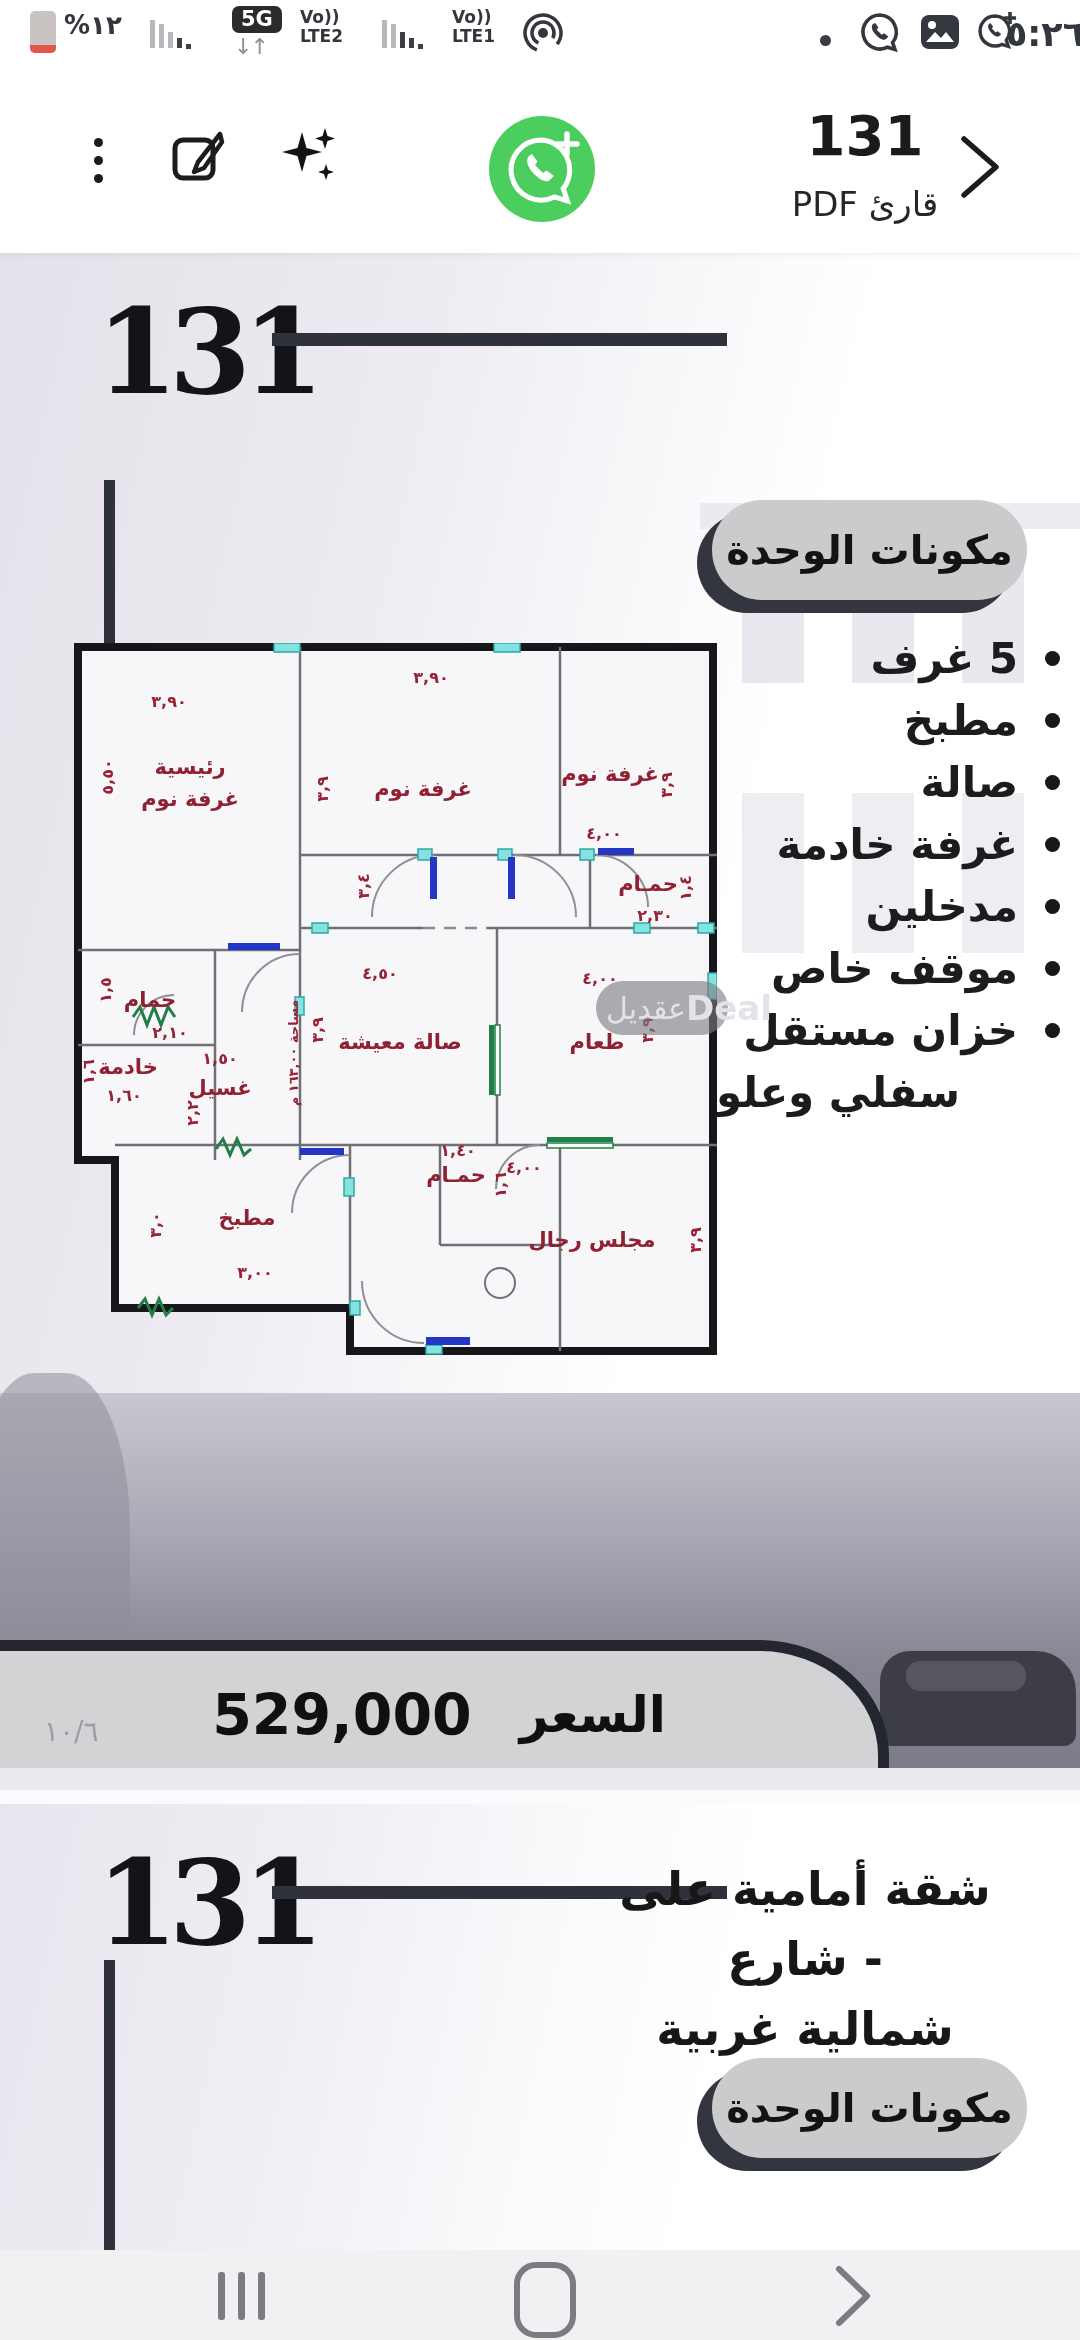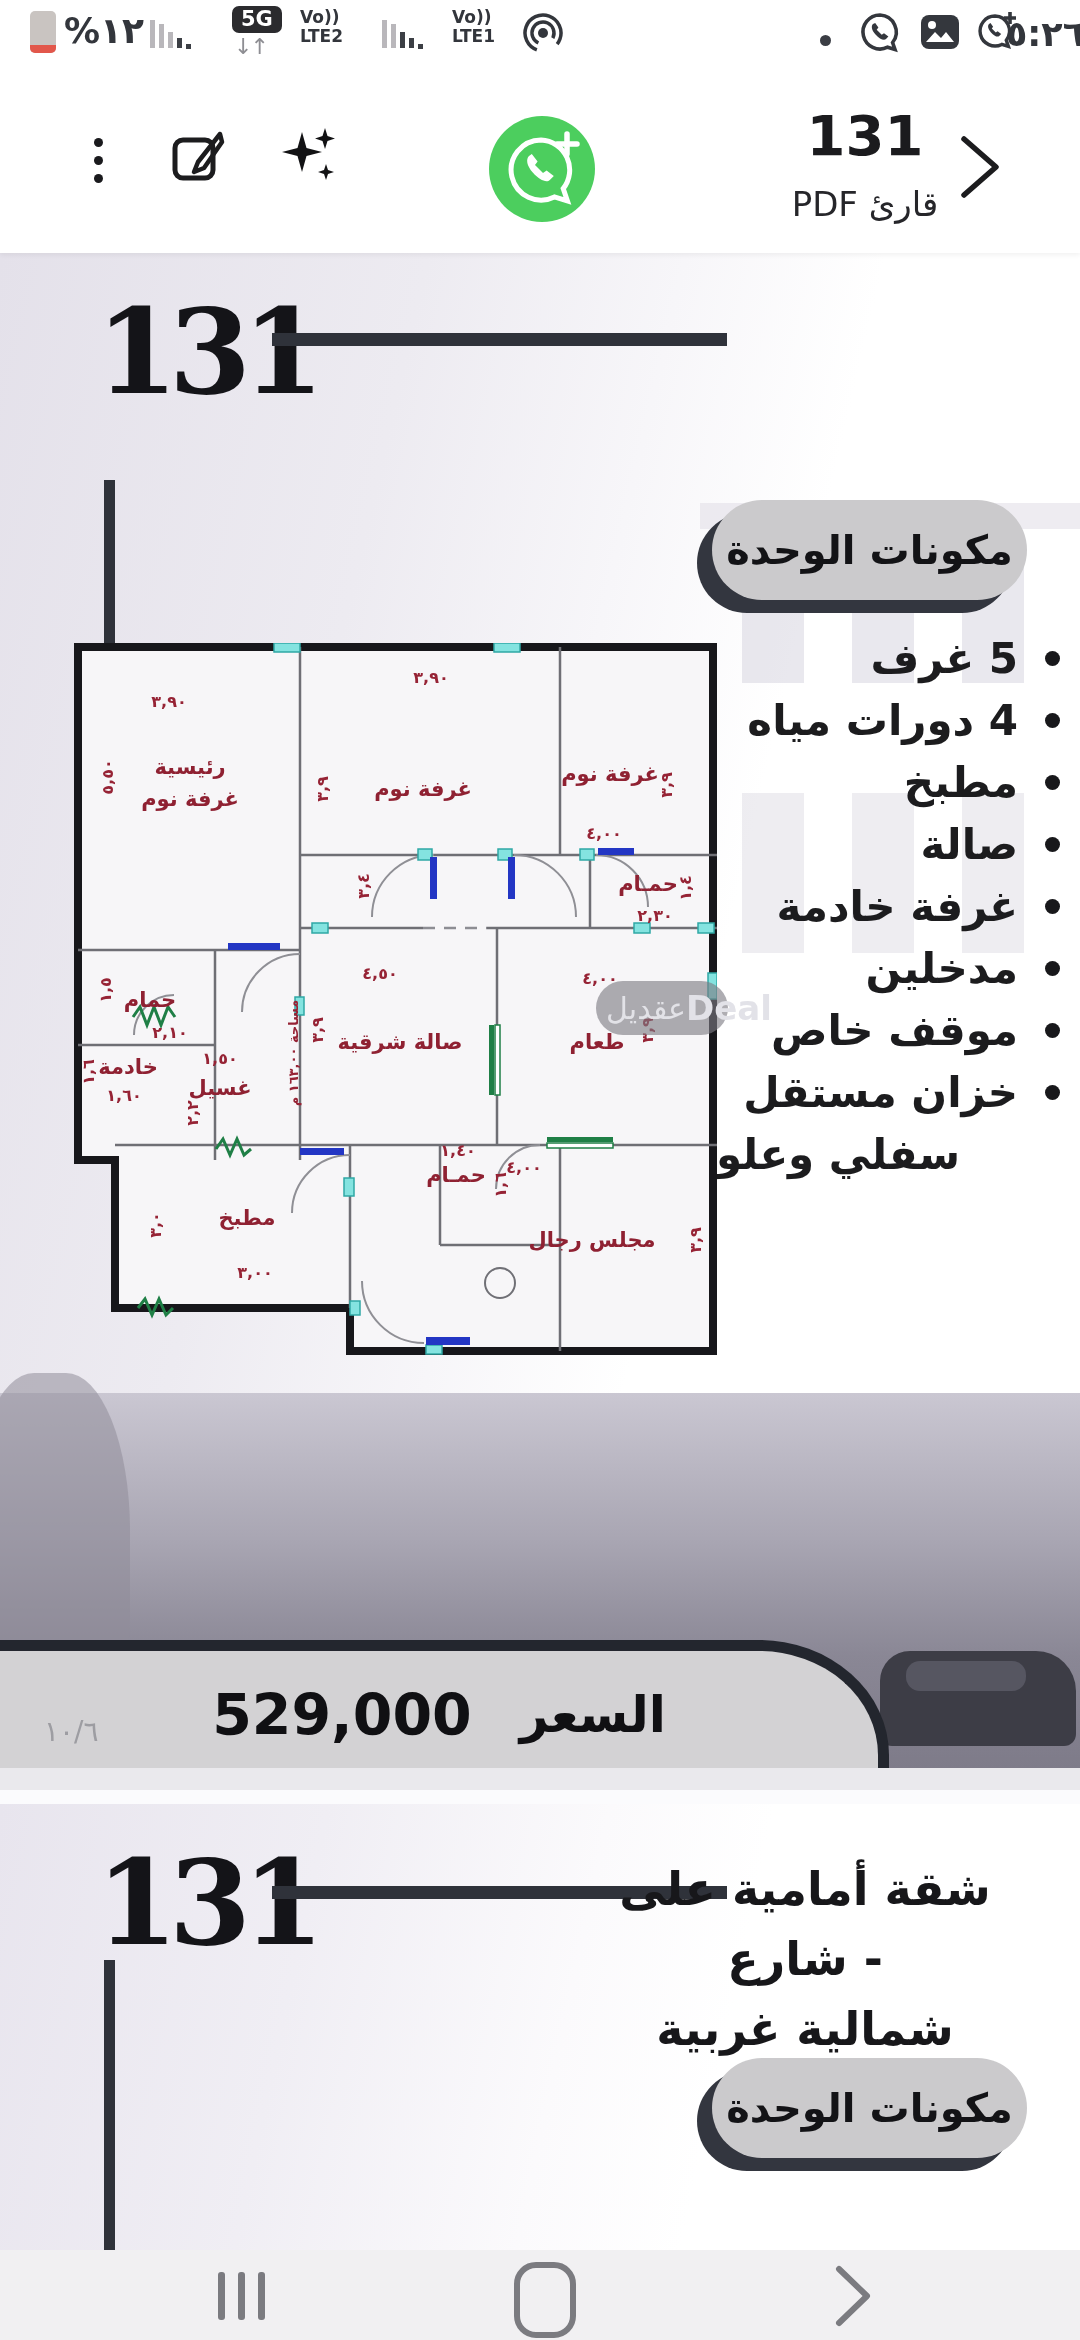--- a/index.html
+++ b/index.html
@@ -4,21 +4,21 @@
 <style>
   html,body{margin:0;padding:0;}
   body{width:1080px;height:2340px;position:relative;overflow:hidden;background:#fff;
        font-family:"DejaVu Sans","Liberation Sans",sans-serif;}
   .abs{position:absolute;}
   
   .statusbar{left:0;top:0;width:1080px;height:64px;background:#fff;z-index:50;}
   .st-txt{color:#33363c;font-weight:700;}
   .battery{left:30px;top:11px;width:26px;height:42px;background:#c9c4c1;border-radius:5px;overflow:hidden;}
   .battery .lvl{position:absolute;bottom:0;left:0;width:100%;height:8px;background:#e2574b;}
-  .pct{left:64px;top:10px;font-size:36px;}
+  .pct{left:64px;top:10px;font-size:26px;}
   .badge5g{left:232px;top:6px;background:#2b2b2e;color:#fff;font-size:21px;font-weight:700;
            border-radius:7px;padding:3px 9px;line-height:1;}
   .arrows{left:234px;top:34px;font-size:22px;color:#8e8e93;letter-spacing:-2px;}
   .stack{font-size:17px;line-height:19px;font-weight:700;color:#33363c;text-align:left;}
   .dot-ind{left:820px;top:35px;width:11px;height:11px;border-radius:50%;background:#3a3d44;}
   .time{left:1006px;top:14px;font-size:35px;}
   
   .toolbar{left:0;top:64px;width:1080px;height:189px;background:#fff;z-index:49;
            box-shadow:0 2px 5px rgba(0,0,0,.06);}
   .kebab span{display:block;width:9px;height:9px;border-radius:50%;background:#1a1a1d;margin-bottom:9px;}
@@ -232,21 +232,21 @@
     
     <span class="fpl" style="left:116px;top:124px">رئيسية</span>
     <span class="fpl" style="left:116px;top:156px">غرفة نوم</span>
     <span class="fpl" style="left:349px;top:146px">غرفة نوم</span>
     <span class="fpl" style="left:536px;top:131px">غرفة نوم</span>
     <span class="fpl" style="left:574px;top:241px">حمـام</span>
     <span class="fpl" style="left:76px;top:357px">حمام</span>
     <span class="fpl" style="left:54px;top:424px">خادمة</span>
     <span class="fpl" style="left:146px;top:445px">غسيل</span>
     <span class="fpl" style="left:173px;top:575px">مطبخ</span>
-    <span class="fpl" style="left:326px;top:399px">صالة شرقية</span>
+    <span class="fpl" style="left:326px;top:399px">صالة معيشة</span>
     <span class="fpl" style="left:523px;top:399px">طعام</span>
     <span class="fpl" style="left:382px;top:532px">حمـام</span>
     <span class="fpl" style="left:518px;top:597px">مجلس رجال</span>
     <span class="fpd fpn rot" style="left:219px;top:410px">مساحة ١٦٣,٠٠ م</span>
     
     <span class="fpd" style="left:95px;top:58px">٣,٩٠</span>
     <span class="fpd rot" style="left:33px;top:134px">٥,٥٠</span>
     <span class="fpd" style="left:357px;top:34px">٣,٩٠</span>
     <span class="fpd rot" style="left:248px;top:146px">٣,٩</span>
     <span class="fpd" style="left:530px;top:190px">٤,٠٠</span>
@@ -273,21 +273,20 @@
     <span class="fpd rot" style="left:621px;top:597px">٣,٩</span>
   </div>
 
   <div class="abs wm" style="left:596px;top:728px;width:132px;height:54px">
     <span class="ar">عقديل</span>
     <span class="en">Deal</span>
   </div>
 
   <div class="abs feats" style="left:614px;top:375px">
     <div class="feat"><span>5 غرف</span></div>
-    <div class="feat"><span>4 دورات مياه</span></div>
     <div class="feat"><span>مطبخ</span></div>
     <div class="feat"><span>صالة</span></div>
     <div class="feat"><span>غرفة خادمة</span></div>
     <div class="feat"><span>مدخلين</span></div>
     <div class="feat"><span>موقف خاص</span></div>
     <div class="feat"><span>خزان مستقل</span>
       <span class="feat-b">سفلي وعلوي</span></div>
   </div>
 
 

